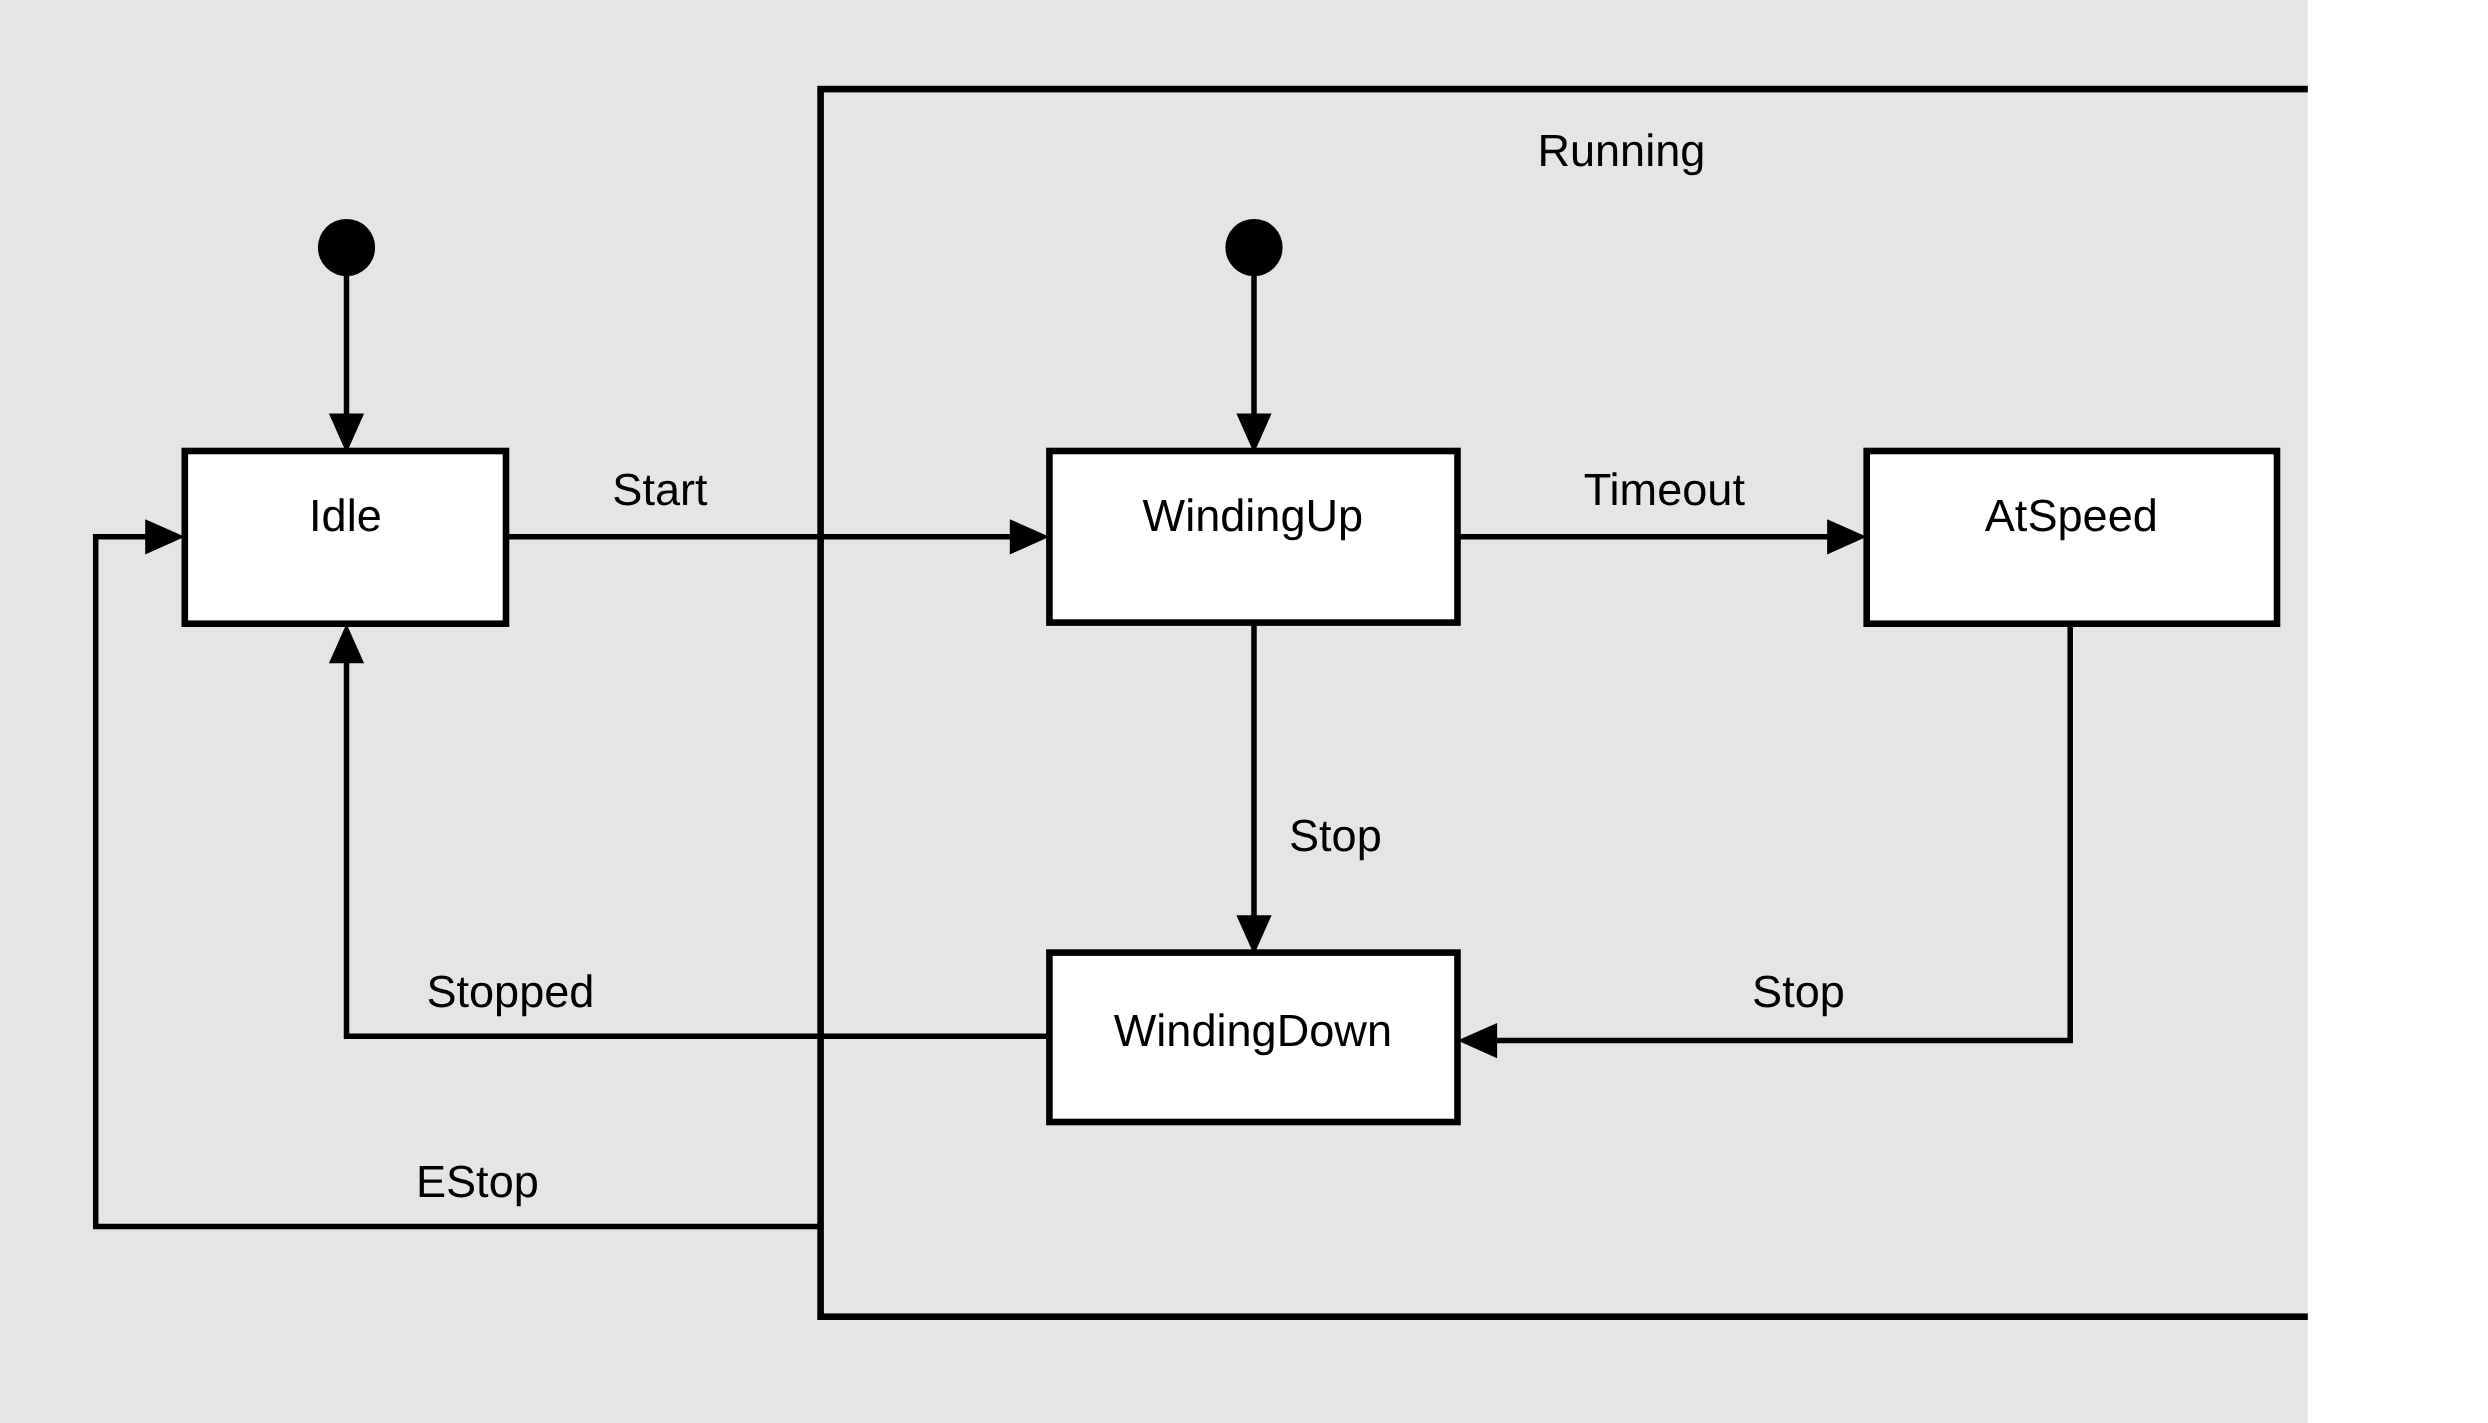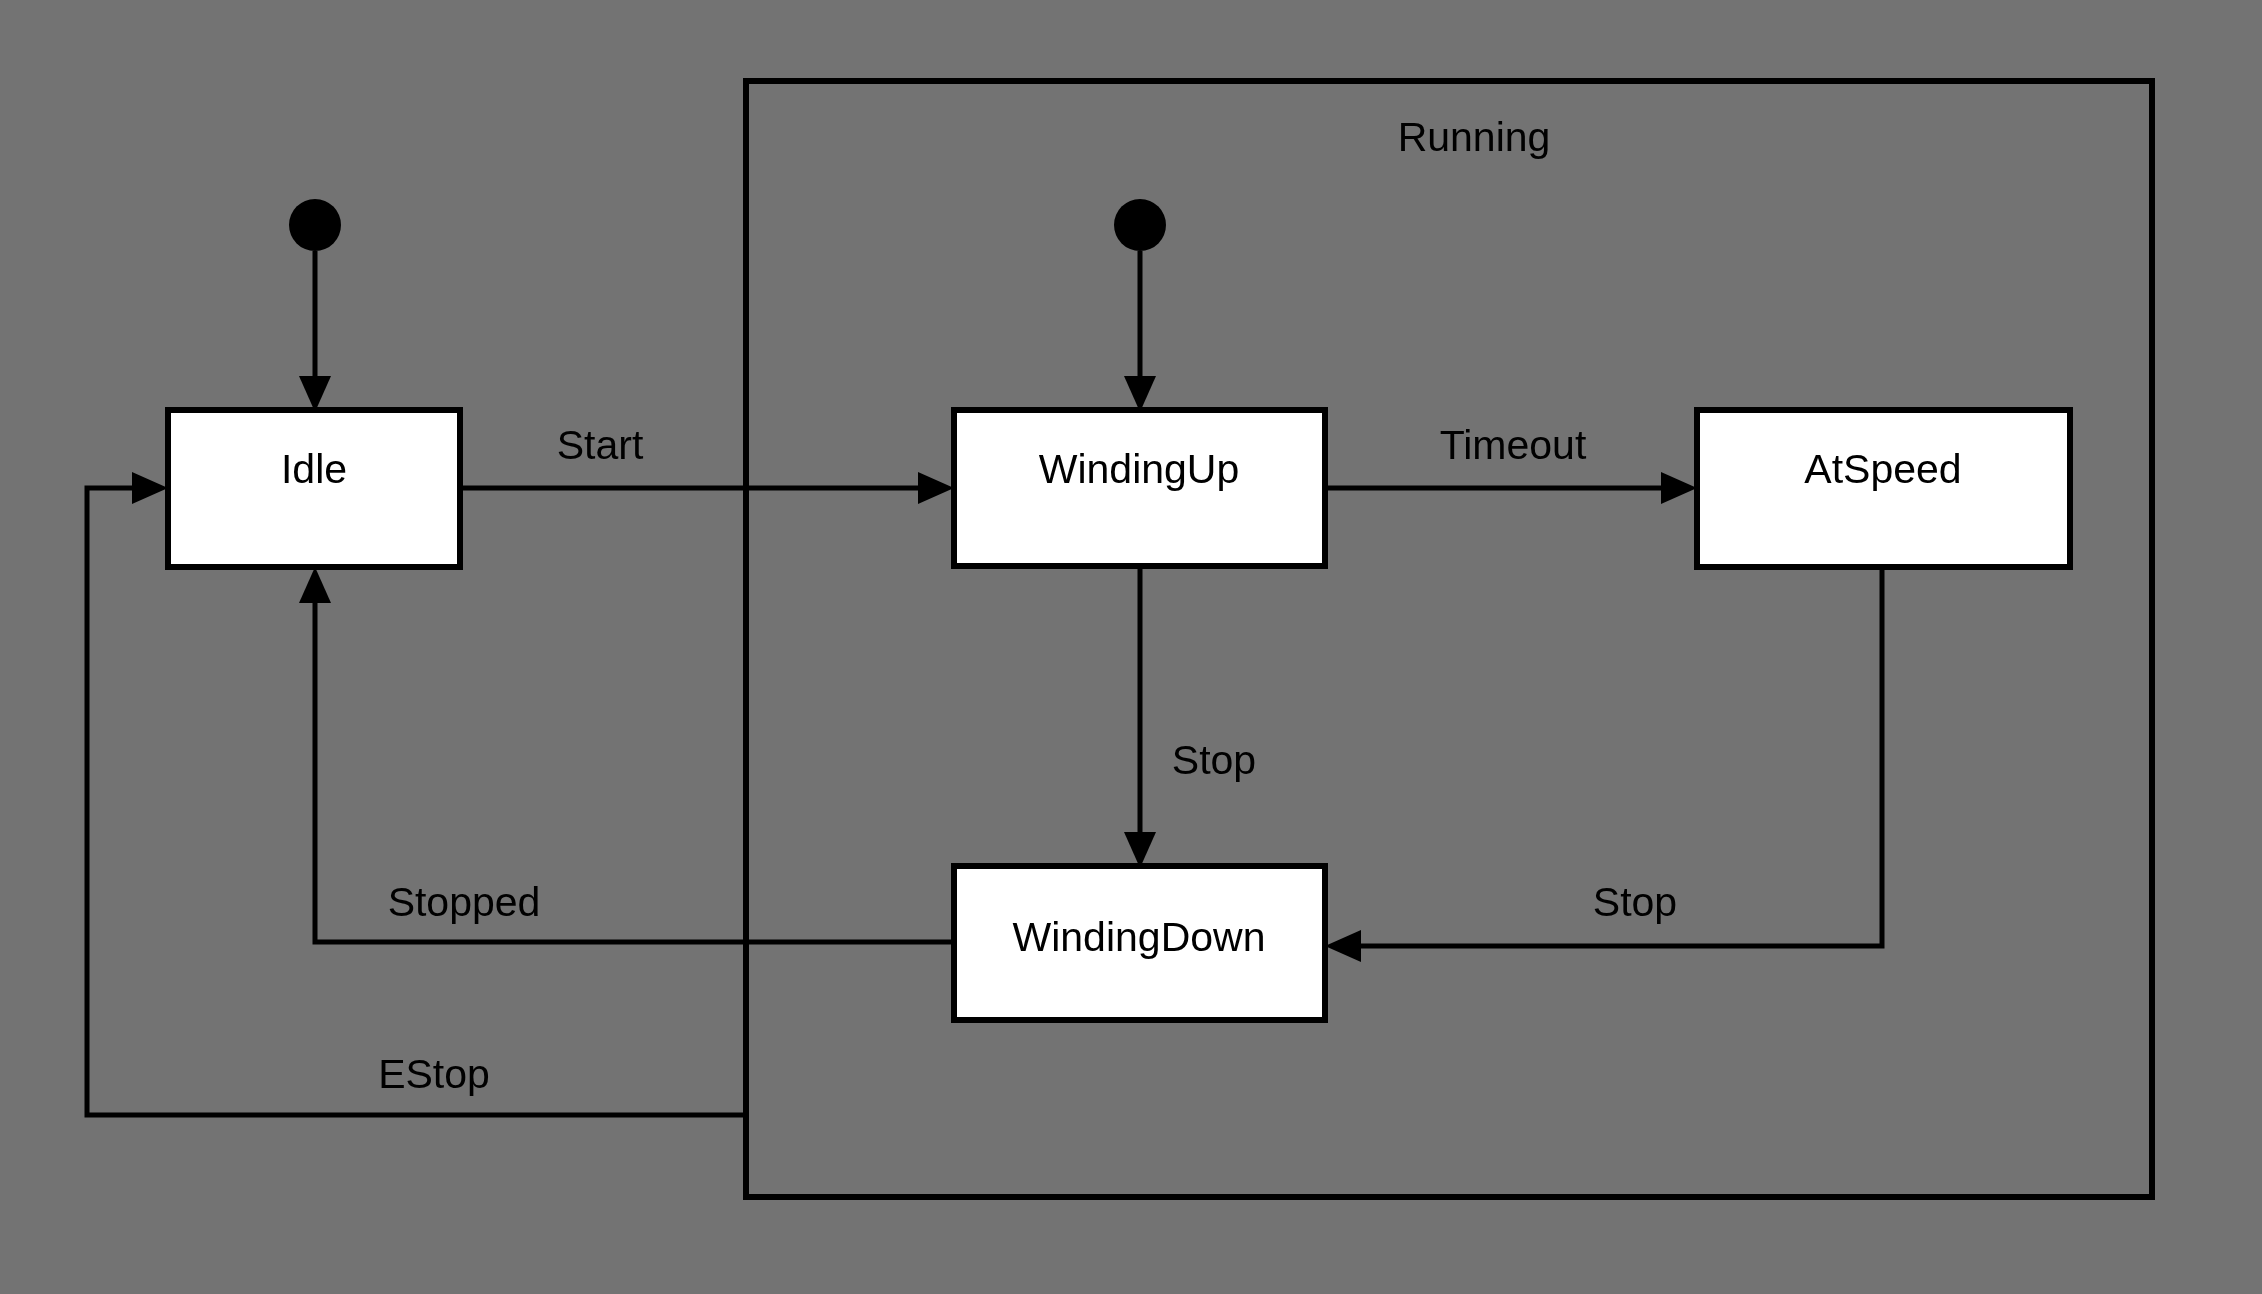--- a/index.html
+++ b/index.html
@@ -5,23 +5,23 @@
   html, body {
     margin: 0;
     padding: 0;
     background: #ffffff;
   }
   body {
     font-family: "Liberation Sans", sans-serif;
   }
   #diagram-root {
     position: relative;
-    width: 2262px;
+    width: 2098px;
     height: 1294px;
-    background: #737373;
+    background: #e5e5e5;
     overflow: hidden;
   }
   #diagram-svg {
     position: absolute;
     top: 0;
     left: 0;
     width: 2262px;
     height: 1294px;
     display: block;
   }

